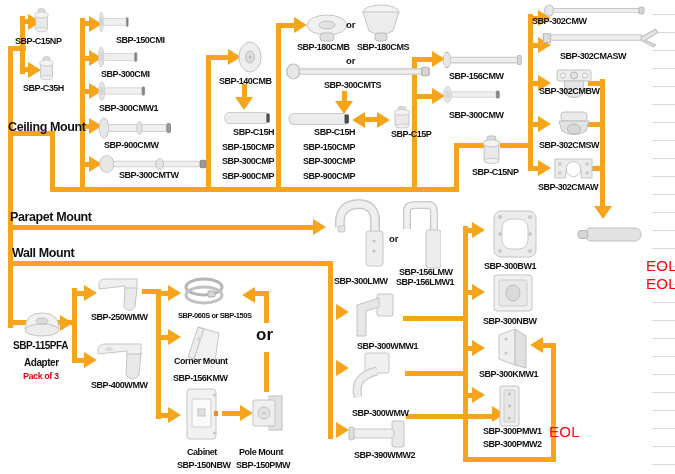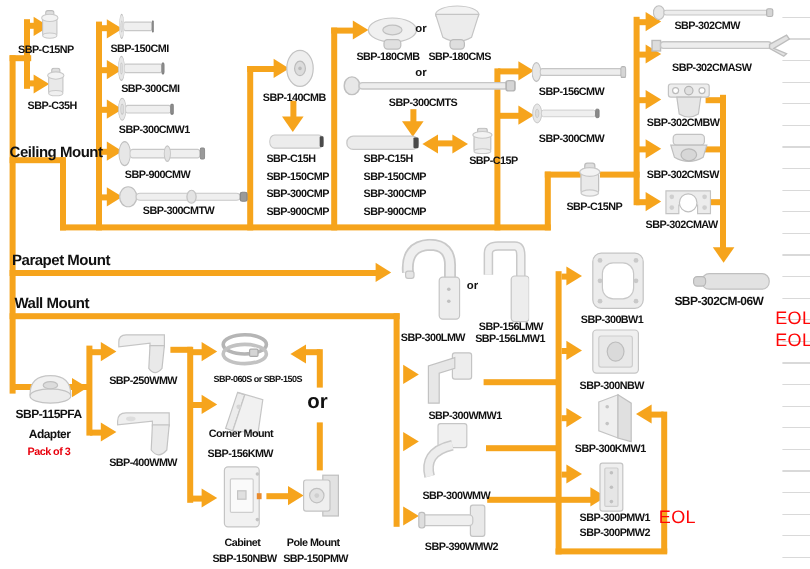--- a/index.html
+++ b/index.html
@@ -16,21 +16,21 @@
 .hl,.vl{position:absolute;background:var(--y);z-index:1;}
 .hl{height:5px;}.vl{width:5px;}
 .ar,.al,.ad{position:absolute;width:0;height:0;border:solid transparent;z-index:1;}
 .ar{border-width:8px 0 8px 13px;border-left-color:var(--y);}
 .al{border-width:8px 13px 8px 0;border-right-color:var(--y);}
 .ad{border-width:13px 9px 0 9px;border-top-color:var(--y);}
 .img{position:absolute;z-index:2;}
 .img svg{width:100%;height:100%;display:block;}
 .grid{position:absolute;left:652px;top:14px;width:23px;height:458px;background:repeating-linear-gradient(to bottom,#d9d9d9 0 1px,transparent 1px 18px);z-index:0;}
 .stack{position:absolute;z-index:3;}
-.stack .lbl{position:static;display:block;line-height:14.6px;}
+.stack .lbl{position:static;display:block;line-height:14.6px;text-align:right;}
 .stack10 .lbl{line-height:17.8px;font-size:10px;}
 </style>
 </head>
 <body>
 
 <svg width="0" height="0" style="position:absolute">
 <defs>
 <symbol id="s-cyl" viewBox="0 0 20 30">
         <rect x="6" y="1" width="8" height="6" rx="2" fill="#dedede" stroke="#bdbdbd"></rect>
         <rect x="3" y="8" width="14" height="18" rx="3" fill="#e9e9e9" stroke="#c0c0c0"></rect>
@@ -500,21 +500,21 @@
       <svg viewBox="0 0 36 40" preserveAspectRatio="none">
         <use href="#s-polebox"></use>
       </svg>
     </div>
 
   <div class="lbl" style="left:15px;top:36px">SBP-C15NP</div>
   <div class="lbl" style="left:23px;top:83px">SBP-C35H</div>
   <div class="hdr" style="left:8px;top:120px">Ceiling Mount</div>
   <div class="hdr" style="left:10px;top:210px">Parapet Mount</div>
   <div class="hdr" style="left:12px;top:246px">Wall Mount</div>
-  <div class="lbl" style="left:92px;top:35px">SBP-150CMI</div>
+  <div class="lbl" style="left:116px;top:35px">SBP-150CMI</div>
   <div class="lbl" style="left:101px;top:69px">SBP-300CMI</div>
   <div class="lbl" style="left:99px;top:103px">SBP-300CMW1</div>
   <div class="lbl" style="left:104px;top:140px">SBP-900CMW</div>
   <div class="lbl" style="left:119px;top:170px">SBP-300CMTW</div>
   <div class="lbl" style="left:219px;top:76px">SBP-140CMB</div>
   <div class="stack" style="left:222px;top:125px">
     <div class="lbl">SBP-C15H</div>
     <div class="lbl">SBP-150CMP</div>
     <div class="lbl">SBP-300CMP</div>
     <div class="lbl">SBP-900CMP</div>
@@ -527,27 +527,26 @@
   <div class="stack" style="left:303px;top:125px">
     <div class="lbl">SBP-C15H</div>
     <div class="lbl">SBP-150CMP</div>
     <div class="lbl">SBP-300CMP</div>
     <div class="lbl">SBP-900CMP</div>
   </div>
   <div class="lbl" style="left:391px;top:129px">SBP-C15P</div>
   <div class="lbl" style="left:449px;top:71px">SBP-156CMW</div>
   <div class="lbl" style="left:449px;top:110px">SBP-300CMW</div>
   <div class="lbl" style="left:472px;top:167px">SBP-C15NP</div>
-  <div class="lbl" style="left:562px;top:16px">SBP-302CMW</div>
+  <div class="lbl" style="left:532px;top:16px">SBP-302CMW</div>
   <div class="lbl" style="left:560px;top:51px">SBP-302CMASW</div>
-  <div class="lbl" style="left:539px;top:97px">SBP-302CMBW</div>
+  <div class="lbl" style="left:539px;top:86px">SBP-302CMBW</div>
   <div class="lbl" style="left:539px;top:140px">SBP-302CMSW</div>
   <div class="lbl" style="left:538px;top:182px">SBP-302CMAW</div>
   <div class="stack stack10" style="left:562px;top:243px">
-    <div class="lbl">SBP-302CM-06W</div>
   </div>
   <div class="eol" style="left:646px;top:257px">EOL</div>
   <div class="eol" style="left:646px;top:275px">EOL</div>
   <div class="lbl" style="left:334px;top:276px">SBP-300LMW</div>
   <div class="or" style="left:389px;top:233px">or</div>
   <div class="lbl" style="left:399px;top:267px">SBP-156LMW</div>
   <div class="lbl" style="left:396px;top:277px">SBP-156LMW1</div>
   <div class="lbl" style="left:484px;top:261px">SBP-300BW1</div>
   <div class="lbl" style="left:483px;top:316px">SBP-300NBW</div>
   <div class="lbl" style="left:357px;top:341px">SBP-300WMW1</div>

